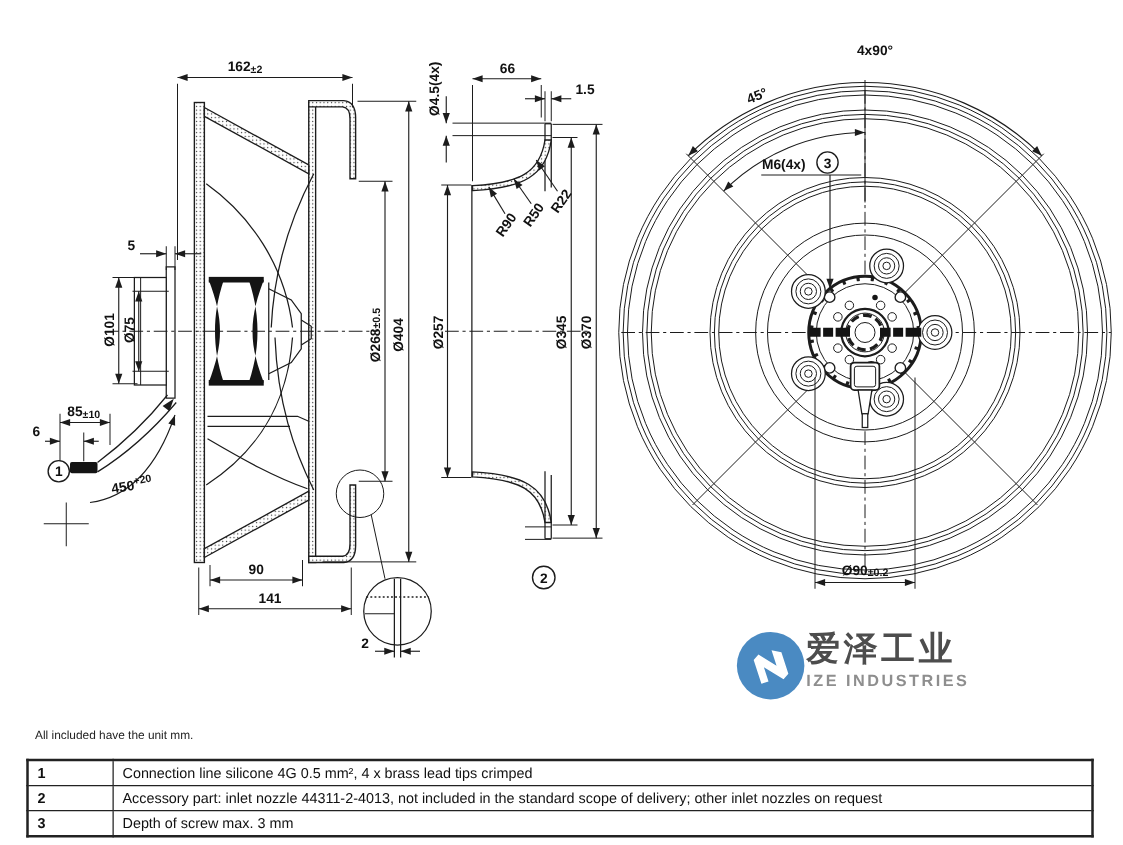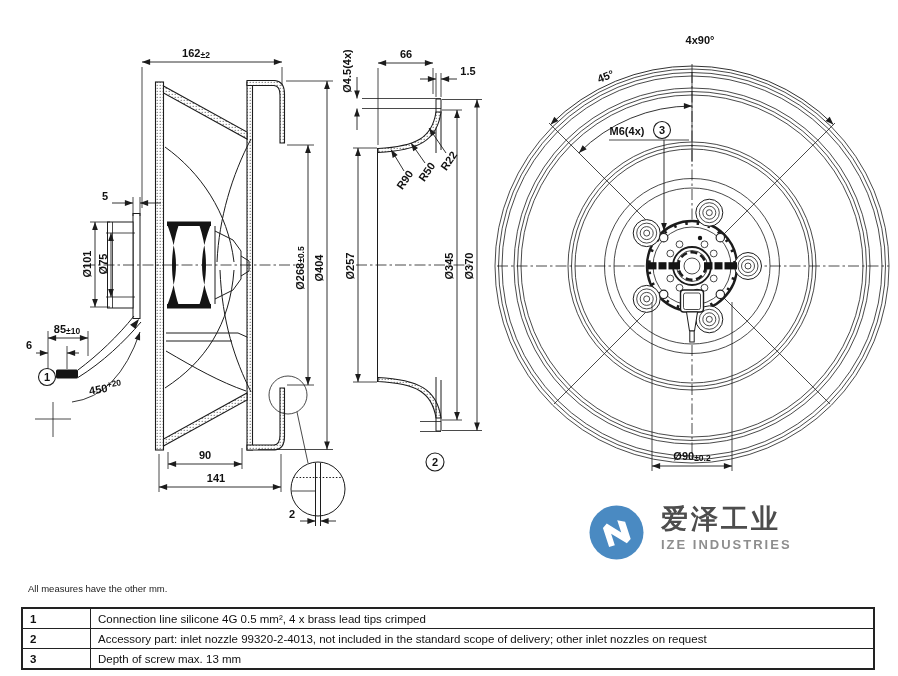--- a/index.html
+++ b/index.html
@@ -11,21 +11,21 @@
   .ln{stroke:#1c1c1c;stroke-width:1;fill:none;}
   .lnb{stroke:#1c1c1c;stroke-width:1.1;fill:url(#stip);}
   .thin{stroke:#1c1c1c;stroke-width:0.8;fill:none;}
   .dim{stroke:#1c1c1c;stroke-width:0.9;fill:none;marker-start:url(#ar);marker-end:url(#ar);}
   .dime{stroke:#1c1c1c;stroke-width:0.9;fill:none;marker-end:url(#ar);}
   .cl{stroke:#1c1c1c;stroke-width:0.8;fill:none;stroke-dasharray:11 3 2.5 3;}
   .blk{fill:#141414;stroke:none;}
   .wh{fill:#fff;stroke:#1c1c1c;}
   #footnote{position:absolute;left:28px;top:583px;font-size:9.5px;color:#222;}
   #logo{position:absolute;left:588px;top:504px;display:flex;align-items:flex-start;}
-  #logo .ltxt{margin-left:16px;}
+  #logo .ltxt{margin-left:0;}
   #logo .cn{font-size:27px;font-weight:bold;color:#4d4d4d;letter-spacing:3px;line-height:30px;}
   #logo .en{font-size:13px;color:#8e8e8e;letter-spacing:2px;margin-top:3px;font-weight:bold;}
   #spec-table{position:absolute;left:21px;top:607px;width:854px;border-collapse:collapse;
               font-size:11.5px;color:#111;}
   #spec-table td{border:1px solid #222;height:19px;padding:0 4px 0 7px;}
   #spec-table{border:2px solid #222;}
   #spec-table td.no{width:56px;font-weight:bold;}
 </style>
 </head>
 <body>
@@ -331,43 +331,43 @@
       <text x="662" y="134" class="dtxt" text-anchor="middle">3</text>
 
       <line x1="652" y1="302" x2="652" y2="471" class="thin"></line>
       <line x1="732" y1="302" x2="732" y2="471" class="thin"></line>
       <line x1="652" y1="466" x2="732" y2="466" class="dim"></line>
       <text x="692" y="460" class="dtxt" text-anchor="middle"><tspan>Ø90</tspan><tspan class="dsml" dy="1">±0.2</tspan></text>
     </g>
   </g>
 </svg>
 
-<div id="footnote">All measures have the other mm.</div>
+<div id="footnote">All included have the unit mm.</div>
 
 <div id="logo">
   <svg width="57" height="57" viewBox="0 0 57 57">
     <circle cx="28.5" cy="28.5" r="27" fill="#4a8ac2"></circle>
     <path d="M17,40 L17,20 L22,17 L33,30 L33,17 L40,21 L40,39 L35,42 L23,28 L23,40 Z" fill="#fff" transform="rotate(-18 28.5 28.5)"></path>
   </svg>
   <div class="ltxt">
     <div class="cn">爱泽工业</div>
     <div class="en">IZE INDUSTRIES</div>
   </div>
 </div>
 
 <table id="spec-table">
   <tbody>
         <tr>
     <td class="no">1</td>
     <td>Connection line silicone 4G 0.5 mm², 4 x brass lead tips crimped</td>
   </tr>
   <tr>
     <td class="no">2</td>
-    <td>Accessory part: inlet nozzle 99320-2-4013, not included in the standard scope of delivery; other inlet nozzles on request</td>
+    <td>Accessory part: inlet nozzle 44311-2-4013, not included in the standard scope of delivery; other inlet nozzles on request</td>
   </tr>
   <tr>
     <td class="no">3</td>
-    <td>Depth of screw max. 13 mm</td>
+    <td>Depth of screw max. 3 mm</td>
   </tr>
 </tbody>
     </table>
 
 </div>
 
 </body></html>

